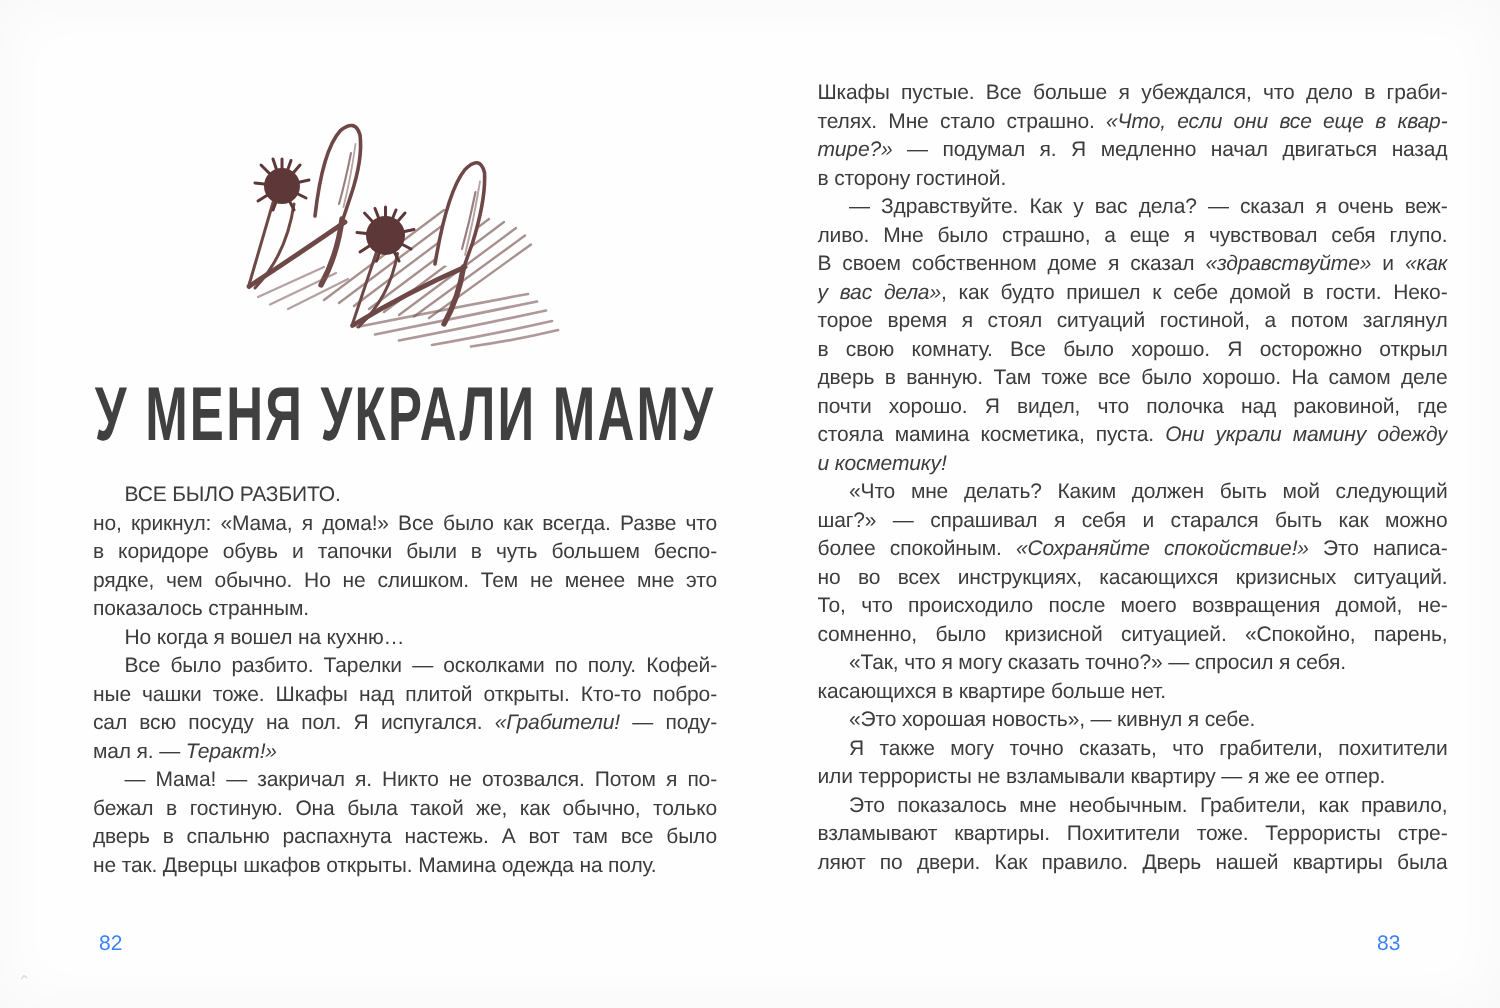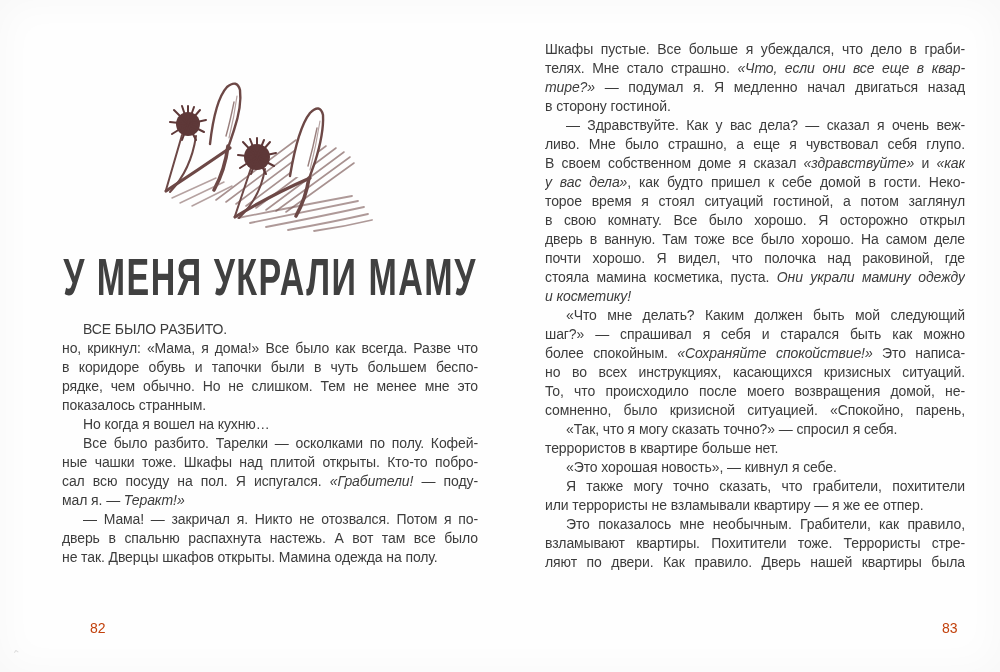--- a/index.html
+++ b/index.html
@@ -7,36 +7,36 @@
     position:relative;width:1000px;height:672px;margin:0 auto;
     background:#fefefe;overflow:hidden;
     font-family:"Liberation Sans",sans-serif;
     box-shadow:inset 0 0 40px rgba(0,0,0,0.03);
   }
   .bodytext{
     position:absolute;color:#3c3c3c;font-size:14px;line-height:19px;
     letter-spacing:-0.1px;overflow:hidden;
   }
   #left-text{left:62px;top:320px;width:416px;}
-  #right-text{left:545px;top:40px;width:420px;}
+  #right-text{left:545px;top:52px;width:420px;}
   .line{text-align:justify;text-align-last:justify;white-space:normal;height:19px;}
   .line.end{text-align-last:left;}
   .line.ind{text-indent:21px;}
   .it{font-style:italic;margin-top:16px;}
   #chapter-title{
     position:absolute;left:52px;top:248px;width:436px;text-align:center;
     color:#404040;font-weight:bold;font-size:34px;white-space:nowrap;
     letter-spacing:1.5px;
   }
   #chapter-title .stretch{
     display:inline-block;transform:scaleY(1.5);transform-origin:center top;
     font-family:"Liberation Sans",sans-serif;
   }
   #illustration{position:absolute;left:138px;top:78px;width:268px;height:156px;}
-  .pagenum{position:absolute;color:#c2410c;font-size:14px;top:620px;margin-left:24px;}
+  .pagenum{position:absolute;color:#3b82f6;font-size:14px;top:620px;}
   #pagenum-left{left:66px;}
   #pagenum-right{left:918px;}
   #watermark{position:absolute;left:12px;top:648px;color:#dcdcdc;font-size:11px;transform:rotate(-10deg);}
 </style>
 </head>
 <body>
 
 <div id="spread">
 
   <div>
@@ -134,20 +134,21 @@
         <div class="line"><span>но, крикнул: «Мама, я дома!» Все было как всегда. Разве что</span></div>
         <div class="line"><span>в коридоре обувь и тапочки были в чуть большем беспо-</span></div>
         <div class="line"><span>рядке, чем обычно. Но не слишком. Тем не менее мне это</span></div>
         <div class="line end"><span>показалось странным.</span></div>
         <div class="line ind end"><span>Но когда я вошел на кухню…</span></div>
         <div class="line ind"><span>Все было разбито. Тарелки — осколками по полу. Кофей-</span></div>
         <div class="line"><span>ные чашки тоже. Шкафы над плитой открыты. Кто-то побро-</span></div>
         <div class="line"><span>сал всю посуду на пол. Я испугался. </span><span class="it">«Грабители!</span><span> — поду-</span></div>
         <div class="line end"><span>мал я. — </span><span class="it">Теракт!»</span></div>
         <div class="line ind"><span>— Мама! — закричал я. Никто не отозвался. Потом я по-</span></div>
+        <div class="line"><span>бежал в гостиную. Она была такой же, как обычно, только</span></div>
         <div class="line"><span>дверь в спальню распахнута настежь. А вот там все было</span></div>
         <div class="line end"><span>не так. Дверцы шкафов открыты. Мамина одежда на полу.</span></div>
       </div>
 
     <div id="pagenum-left" class="pagenum">82</div>
   </div>
 
   <div>
     <div id="right-text" class="bodytext">
         <div class="line"><span>Шкафы пустые. Все больше я убеждался, что дело в граби-</span></div>
@@ -164,21 +165,21 @@
         <div class="line"><span>почти хорошо. Я видел, что полочка над раковиной, где</span></div>
         <div class="line"><span>стояла мамина косметика, пуста. </span><span class="it">Они украли мамину одежду</span></div>
         <div class="line end"><span class="it">и косметику!</span></div>
         <div class="line ind"><span>«Что мне делать? Каким должен быть мой следующий</span></div>
         <div class="line"><span>шаг?» — спрашивал я себя и старался быть как можно</span></div>
         <div class="line"><span>более спокойным. </span><span class="it">«Сохраняйте спокойствие!»</span><span> Это написа-</span></div>
         <div class="line"><span>но во всех инструкциях, касающихся кризисных ситуаций.</span></div>
         <div class="line"><span>То, что происходило после моего возвращения домой, не-</span></div>
         <div class="line"><span>сомненно, было кризисной ситуацией. «Спокойно, парень,</span></div>
         <div class="line ind end"><span>«Так, что я могу сказать точно?» — спросил я себя.</span></div>
-        <div class="line end"><span>террористов в квартире больше нет.</span></div>
+        <div class="line end"><span>касающихся в квартире больше нет.</span></div>
         <div class="line ind end"><span>«Это хорошая новость», — кивнул я себе.</span></div>
         <div class="line ind"><span>Я также могу точно сказать, что грабители, похитители</span></div>
         <div class="line end"><span>или террористы не взламывали квартиру — я же ее отпер.</span></div>
         <div class="line ind"><span>Это показалось мне необычным. Грабители, как правило,</span></div>
         <div class="line"><span>взламывают квартиры. Похитители тоже. Террористы стре-</span></div>
         <div class="line"><span>ляют по двери. Как правило. Дверь нашей квартиры была</span></div>
       </div>
 
     <div id="pagenum-right" class="pagenum">83</div>
   </div>

